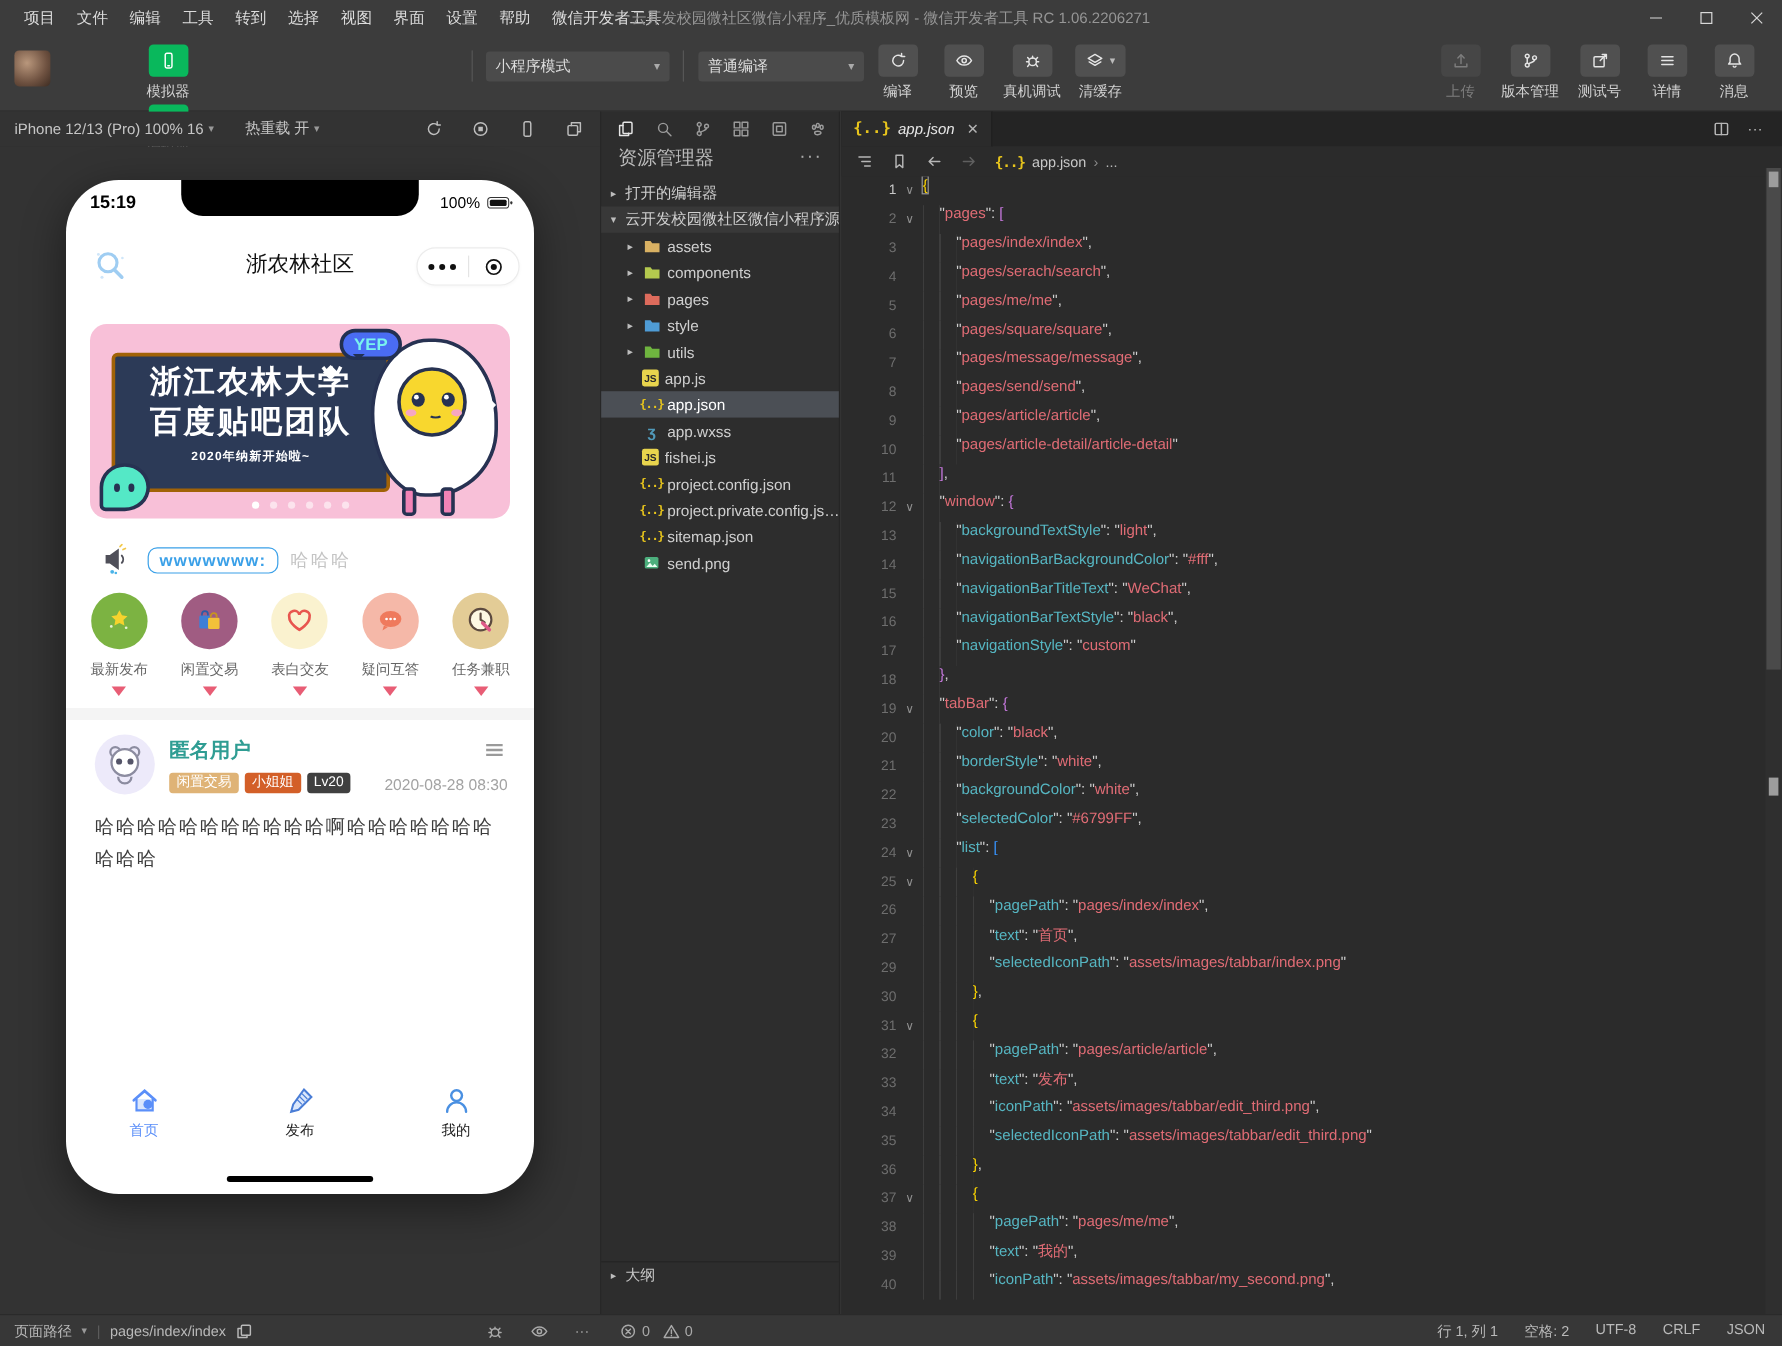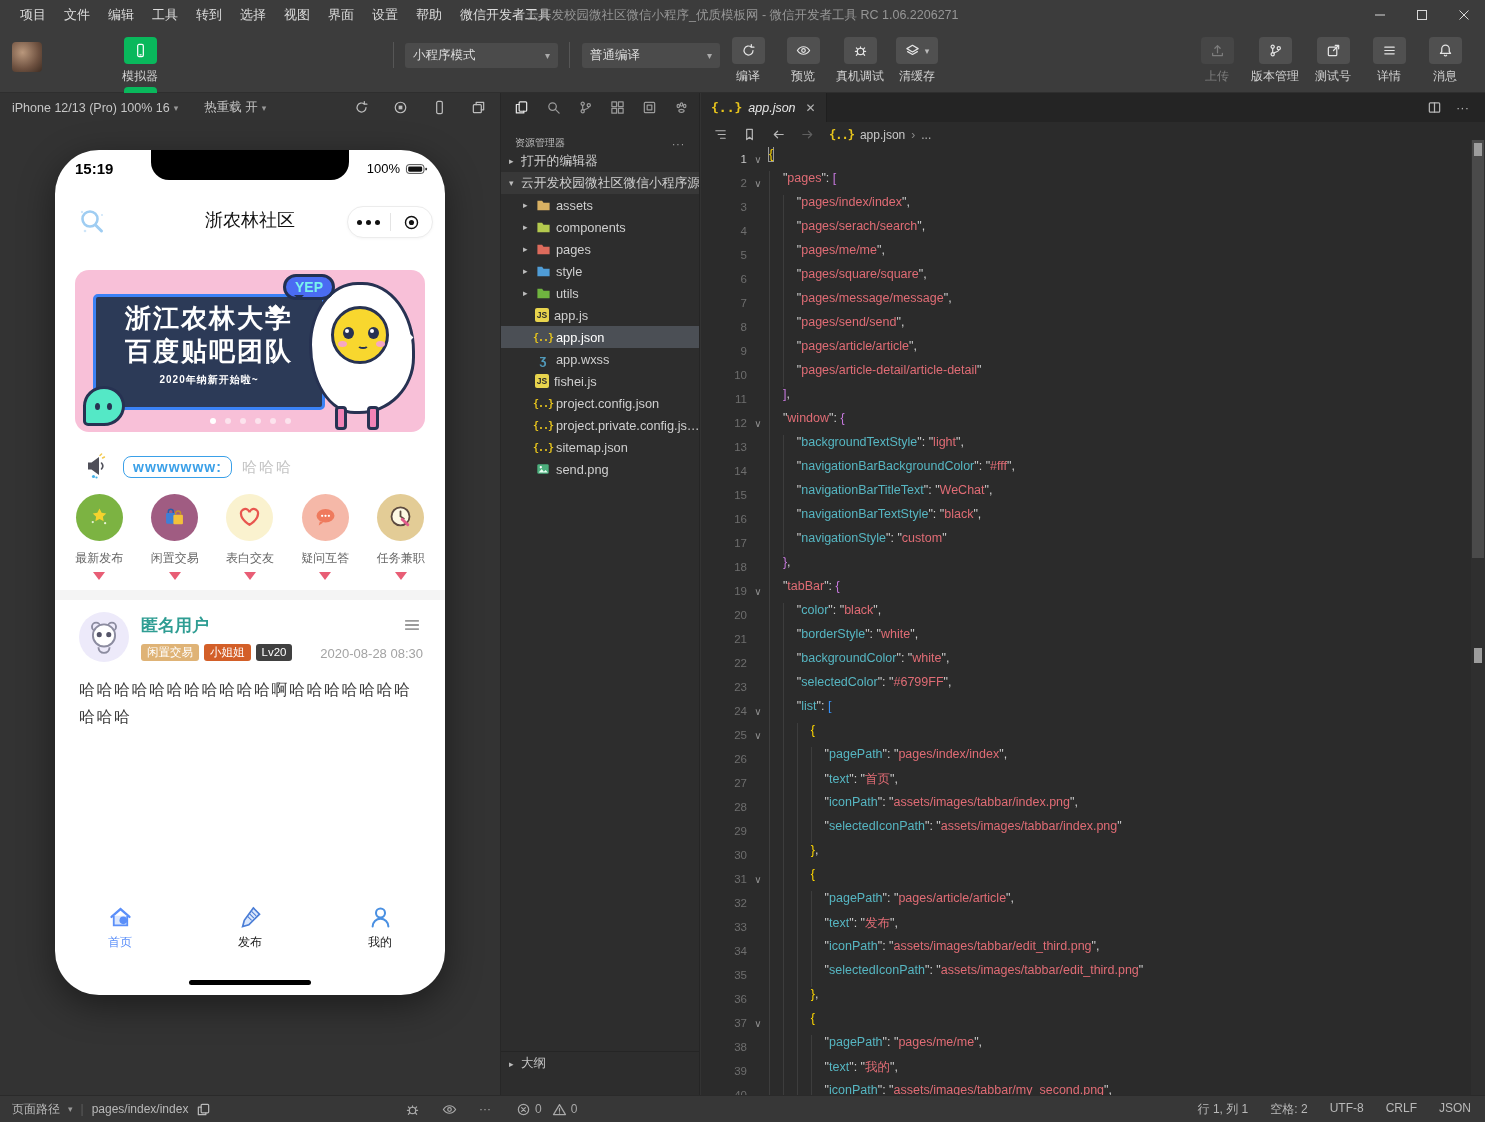--- a/index.html
+++ b/index.html
@@ -55,21 +55,21 @@
   #ph-nav{position:absolute;left:0;top:48px;width:100%;height:48px;}
   #ph-search{position:absolute;left:22px;top:8px;width:30px;height:30px;}
   #ph-title{position:absolute;left:0;top:10px;width:100%;text-align:center;font-size:18px;color:#111;}
   #capsule{position:absolute;right:12px;top:8px;width:86px;height:32px;border:1px solid #ececec;border-radius:16px;background:#fff;display:flex;align-items:center;box-shadow:0 1px 3px rgba(0,0,0,.04);}
   #capsule .dots{flex:1;display:flex;justify-content:center;gap:4px;}
   #capsule .dots i{width:5px;height:5px;border-radius:50%;background:#111;}
   #capsule .div{width:1px;height:18px;background:#e4e4e4;}
   #capsule .tgt{flex:1;display:flex;justify-content:center;}
 
   #banner{position:absolute;left:20px;top:120px;width:350px;height:162px;border-radius:14px;background:#f8c0d8;overflow:hidden;}
-  #board{position:absolute;left:18px;top:24px;width:232px;height:116px;background:#2c3a57;border:3px solid #3b82f6;border-radius:5px;color:#fff;text-align:center;}
+  #board{position:absolute;left:18px;top:24px;width:232px;height:116px;background:#2c3a57;border:3px solid #a16207;border-radius:5px;color:#fff;text-align:center;}
   #board .l1{margin-top:4px;font-size:26px;font-weight:800;letter-spacing:2px;}
   #board .l2{font-size:26px;font-weight:800;letter-spacing:2px;margin-top:-2px;}
   #board .l3{font-size:10px;font-weight:700;margin-top:4px;letter-spacing:1px;}
   #yep{position:absolute;left:208px;top:4px;background:#4a6cf3;border:3px solid #223052;border-radius:14px;color:#79f2ee;font-size:14px;font-weight:800;padding:0 9px;line-height:20px;z-index:3;}
   #yep:after{content:"";position:absolute;left:8px;bottom:-8px;border:5px solid transparent;border-top-color:#223052;}
   #egg{position:absolute;right:10px;top:12px;width:106px;height:132px;z-index:2;}
   #egg .body{position:absolute;inset:0;background:#fff;border:3px solid #273252;border-radius:48% 52% 55% 45%/50% 55% 45% 55%;}
   #egg .yolk{position:absolute;left:22px;top:24px;width:58px;height:58px;background:#f8d72e;border:3px solid #273252;border-radius:50%;}
   #egg .eye{position:absolute;top:18px;width:11px;height:12px;background:#273252;border-radius:50%;}
   #egg .eye:after{content:"";position:absolute;left:2px;top:2px;width:4px;height:4px;background:#fff;border-radius:50%;}
@@ -112,21 +112,21 @@
   #ph-tabbar{position:absolute;left:0;bottom:44px;width:100%;display:flex;justify-content:space-around;}
   .phtab{display:flex;flex-direction:column;align-items:center;width:80px;}
   .phtab .tlbl{margin-top:3px;font-size:12px;color:#222;}
   .phtab.on .tlbl{color:#5b8ff9;}
   #home-ind{position:absolute;left:50%;bottom:10px;transform:translateX(-50%);width:122px;height:5px;background:#000;border-radius:3px;}
 
   
   #explorer{position:absolute;left:500px;top:93px;width:200px;height:1002px;background:#2d2d2d;border-left:1px solid #272727;border-right:1px solid #252525;}
   #activity{height:29px;display:flex;align-items:center;gap:17px;padding-left:13px;color:#9b9b9b;}
   #activity .act{color:#9b9b9b;} #activity .act.on{color:#e6e6e6;}
-  #exp-header{height:28px;display:flex;align-items:flex-end;padding:0 14px;color:#bbb;font-size:10px;}
+  #exp-header{height:28px;display:flex;align-items:flex-start;padding:0 14px;color:#bbb;font-size:16px;}
   #exp-header .more{margin-left:auto;color:#aaa;letter-spacing:1px;}
   #tree{position:absolute;left:0;top:57px;width:100%;}
   .trow{height:22px;display:flex;align-items:center;color:#cfcfcf;font-size:12.8px;white-space:nowrap;overflow:hidden;padding-left:8px;}
   .trow .chev{width:12px;font-size:9px;color:#bdbdbd;flex:none;}
   .trow.lvl1{padding-left:22px;}
   .trow.root{background:#383838;}
   .trow.sel{background:#4b4f55;color:#fff;}
   .fico{width:16px;height:16px;flex:none;margin-right:5px;display:flex;align-items:center;justify-content:center;font-size:10px;}
   .fico.jsb{background:#e8d44d;color:#2b2b2b;font-weight:700;font-size:8.5px;border-radius:2px;width:14px;height:14px;}
   .fico.jsonb{color:#e8c51c;font-weight:700;font-family:"DejaVu Sans Mono",monospace;font-size:10px;letter-spacing:-1px;}
@@ -923,25 +923,20 @@
      <span class="gut" style="">26</span>
      <span class="fold"></span>
      <span class="ctext"><span class="ind" style="width:8ch"></span><span class="tk-p">"</span><span class="tk-k">pagePath</span><span class="tk-p">"</span><span class="tk-p">: </span><span class="tk-p">"</span><span class="tk-v">pages/index/index</span><span class="tk-p">"</span><span class="tk-p">,</span></span>
    </div>
         <div class="cline">
      <span class="gut" style="">27</span>
      <span class="fold"></span>
      <span class="ctext"><span class="ind" style="width:8ch"></span><span class="tk-p">"</span><span class="tk-k">text</span><span class="tk-p">"</span><span class="tk-p">: </span><span class="tk-p">"</span><span class="tk-v">首页</span><span class="tk-p">"</span><span class="tk-p">,</span></span>
    </div>
         <div class="cline">
-     <span class="gut" style="">28</span>
-     <span class="fold"></span>
-     <span class="ctext"><span class="ind" style="width:8ch"></span><span class="tk-p">"</span><span class="tk-k">iconPath</span><span class="tk-p">"</span><span class="tk-p">: </span><span class="tk-p">"</span><span class="tk-v">assets/images/tabbar/index.png</span><span class="tk-p">"</span><span class="tk-p">,</span></span>
-   </div>
-        <div class="cline">
      <span class="gut" style="">29</span>
      <span class="fold"></span>
      <span class="ctext"><span class="ind" style="width:8ch"></span><span class="tk-p">"</span><span class="tk-k">selectedIconPath</span><span class="tk-p">"</span><span class="tk-p">: </span><span class="tk-p">"</span><span class="tk-v">assets/images/tabbar/index.png</span><span class="tk-p">"</span></span>
    </div>
         <div class="cline">
      <span class="gut" style="">30</span>
      <span class="fold"></span>
      <span class="ctext"><span class="ind" style="width:6ch"></span><span class="tk-b1">}</span><span class="tk-p">,</span></span>
    </div>
         <div class="cline">

